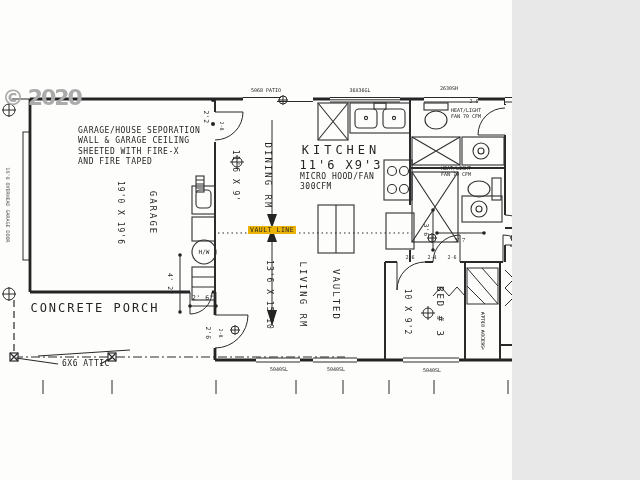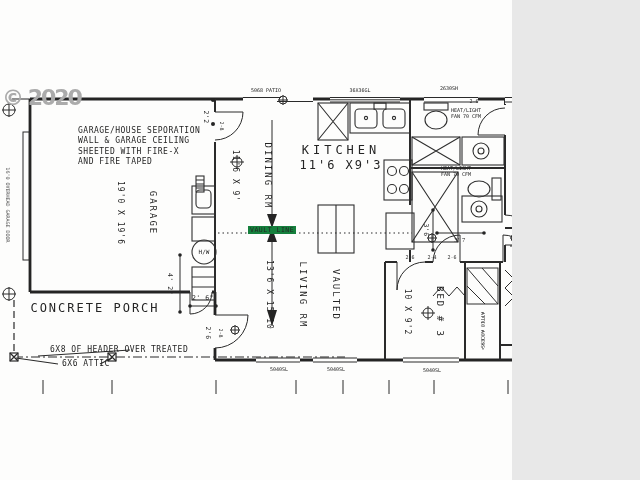--- a/index.html
+++ b/index.html
@@ -13,21 +13,21 @@
   .room .dims{font-size:8px;letter-spacing:1px;}
   .room span{display:block;}
   .big{font-size:12px;letter-spacing:4px;}
   .mid{font-size:12px;letter-spacing:2px;}
   .note{font-size:8px;letter-spacing:0.5px;line-height:1.3;}
   .tiny{font-size:5px;letter-spacing:0px;line-height:1.2;}
   .dim{font-size:6.5px;letter-spacing:0.5px;}
   .tag{font-size:5px;}
   .wm{font-family:"DejaVu Sans",sans-serif;font-size:22px;font-weight:bold;
       color:#ababab;letter-spacing:-2px;z-index:3;}
-  .whitebg{background:#15803d;padding:0 2px;}
+  .whitebg{background:#eab308;padding:0 2px;}
 </style>
 </head>
 <body>
 
 <div id="stage">
 
 <svg id="plan-svg" width="640" height="480" viewBox="0 0 640 480">
 
   <g stroke="#242424" stroke-width="2.8" fill="none">
     <path d="M30,99 H612 M612,99 V360 M612,360 H215
@@ -231,20 +231,22 @@
     <span class="dims">19'0 X 19'6</span>
   </div>
 
   <div class="t vert room" style="left:252px;top:176px;">
     <span>DINING RM</span>
     <span class="dims">11'6 X 9'</span>
   </div>
 
   <div class="t ctr big" style="left:341px;top:150px;">KITCHEN</div>
   <div class="t ctr mid" style="left:341px;top:165px;">11'6 X9'3</div>
+  <div class="t note" style="left: 300px; top: 172px; white-space: pre;">MICRO HOOD/FAN
+300CFM</div>
 
   <div class="t vert room" style="left:303px;top:295px;">
     <span>VAULTED</span>
     <span>LIVING RM</span>
     <span class="dims">13'6 X 15'10</span>
   </div>
 
   <div class="t vert room" style="left:568px;top:188px;">
     <span>MASTER BED</span>
     <span class="dims">12'4 X 12'</span>
@@ -255,21 +257,20 @@
     <span class="dims">10 X 9'2</span>
   </div>
 
   <div class="t vert room" style="left:574px;top:312px;">
     <span>BED # 2</span>
     <span class="dims">10' X 11'</span>
   </div>
 
   <div class="t ctr mid" style="left:95px;top:308px;">CONCRETE PORCH</div>
 
-  <div class="t note" style="left: 50px; top: 345px; white-space: pre;">6X8 OF HEADER OVER TREATED</div>
   <div class="t note" style="left: 62px; top: 359px; white-space: pre;">6X6 ATTIC</div>
 
   <div class="t dim whitebg" style="left:248px;top:226px;z-index:2;">VAULT LINE</div>
   <div class="t ctr" style="left:204px;top:252px;font-size:6px;">H/W</div>
 
   <div class="t tiny" style="left: 451px; top: 107px; white-space: pre;">HEAT/LIGHT
 FAN 70 CFM</div>
   <div class="t tiny" style="left: 441px; top: 165px; white-space: pre;">HEAT/LIGHT
 FAN 70 CFM</div>
   <div class="t ctr tiny" style="left: 572px; top: 236px; white-space: pre;">5070BJ-16 8-0(2)</div>

